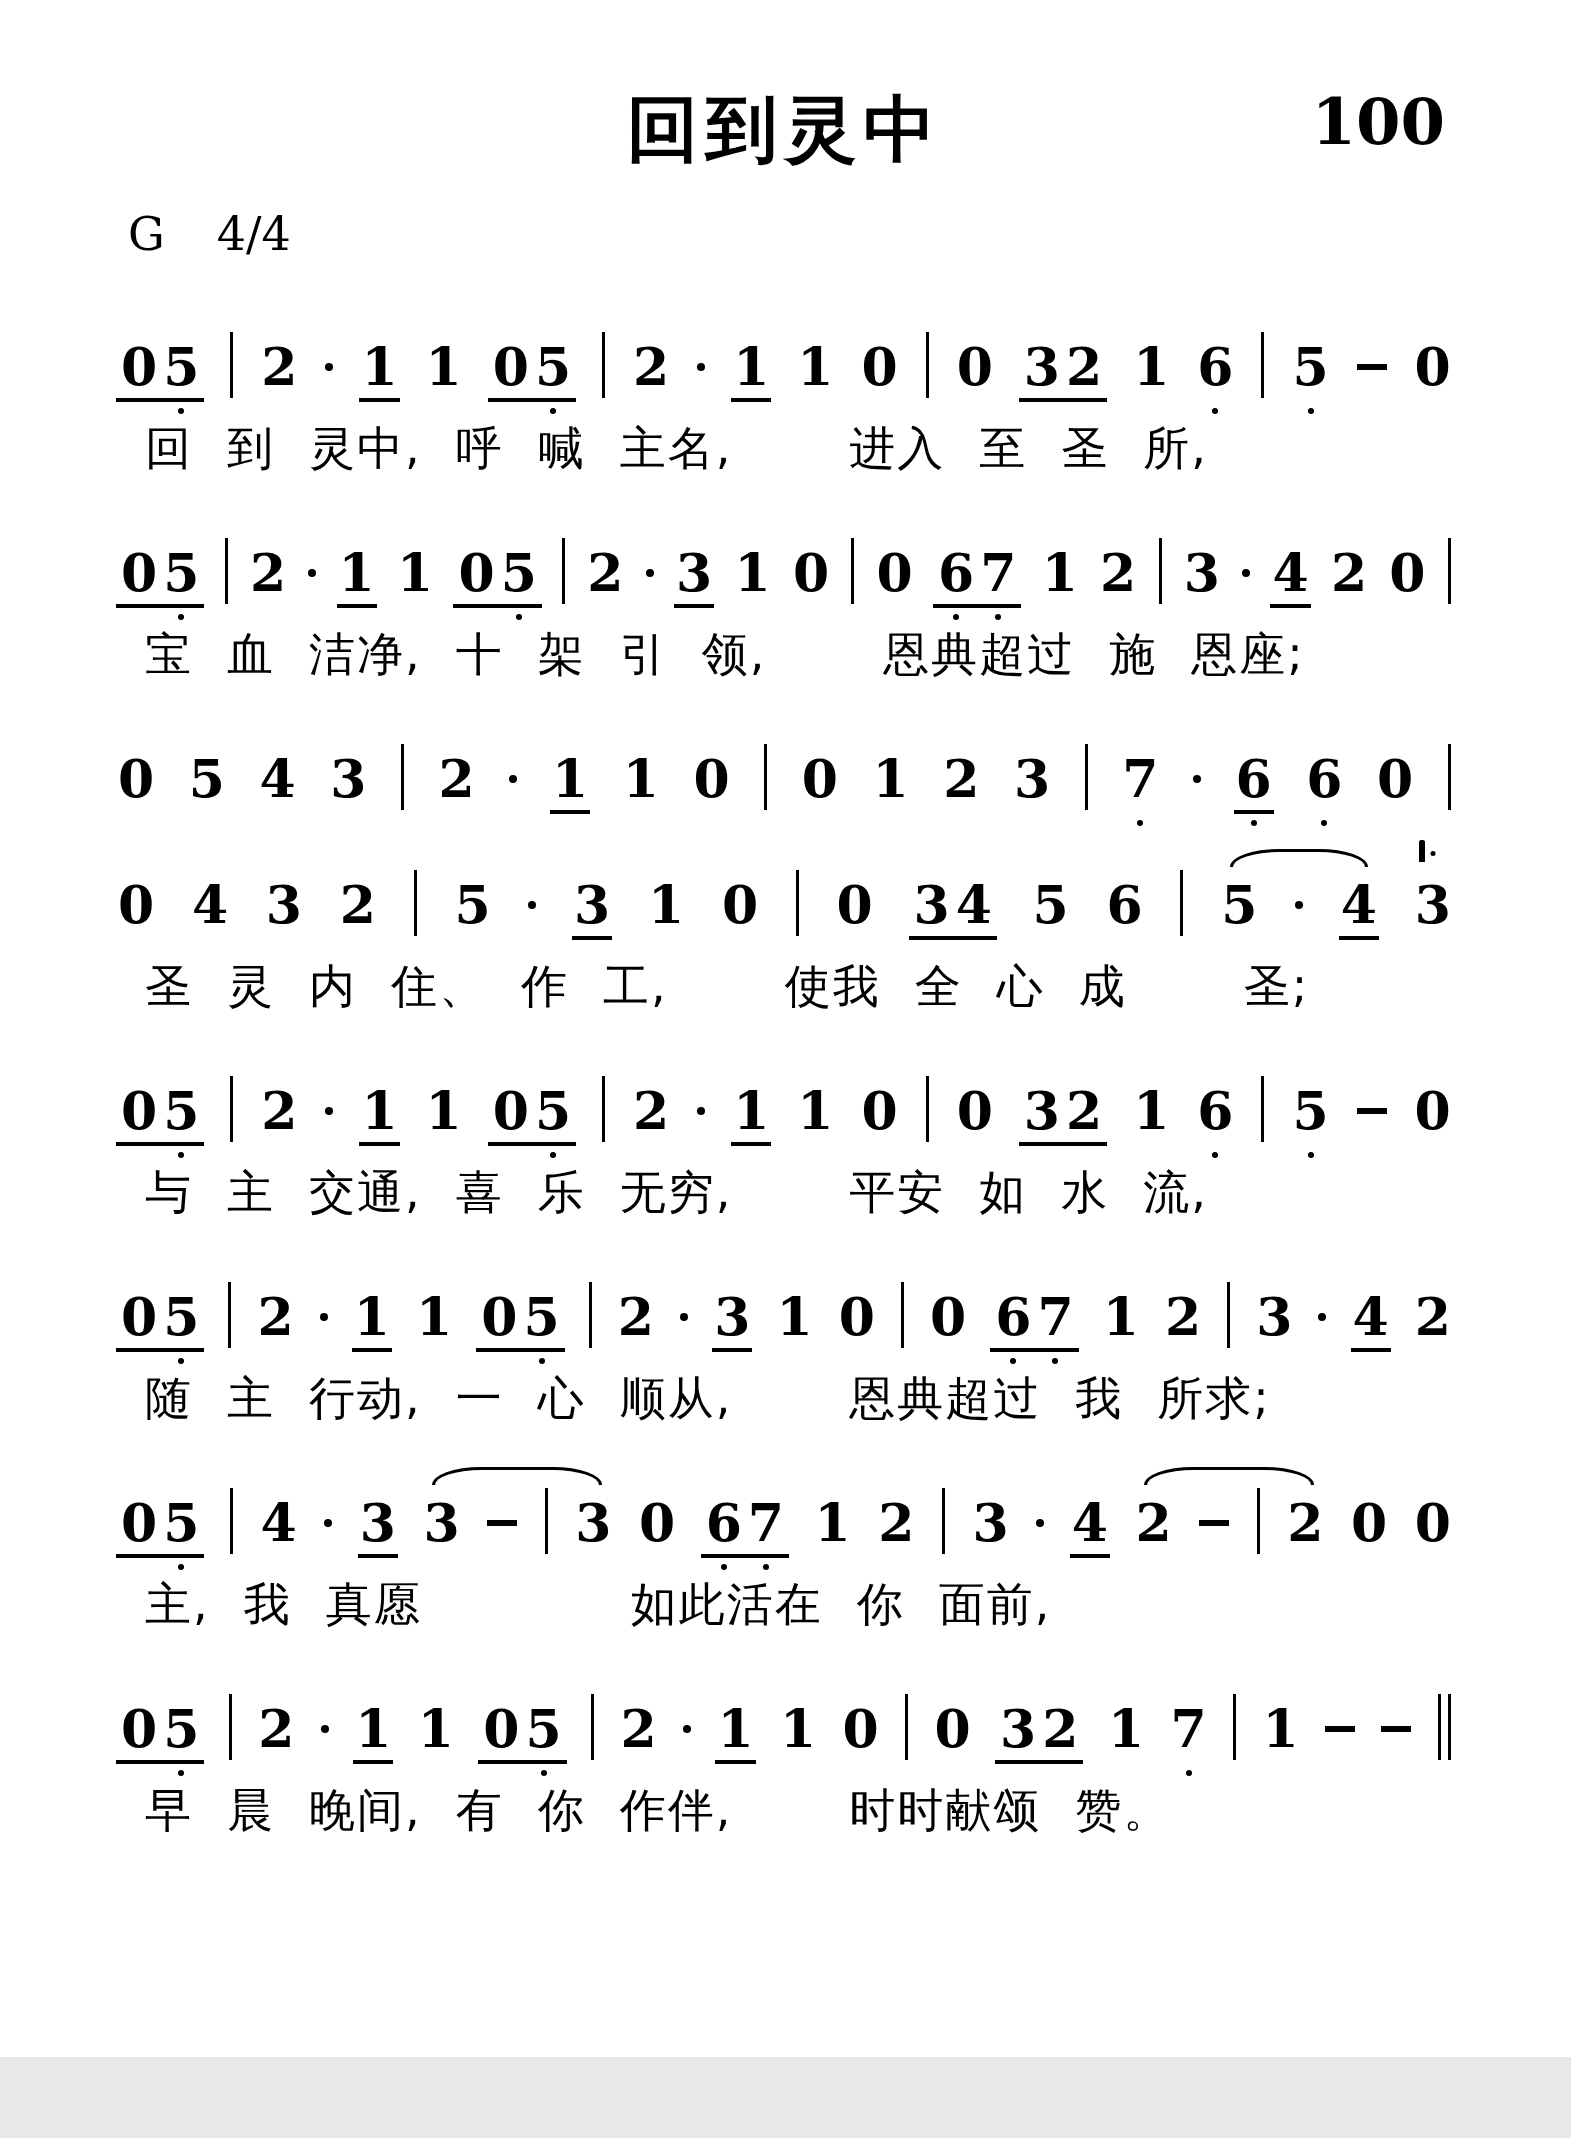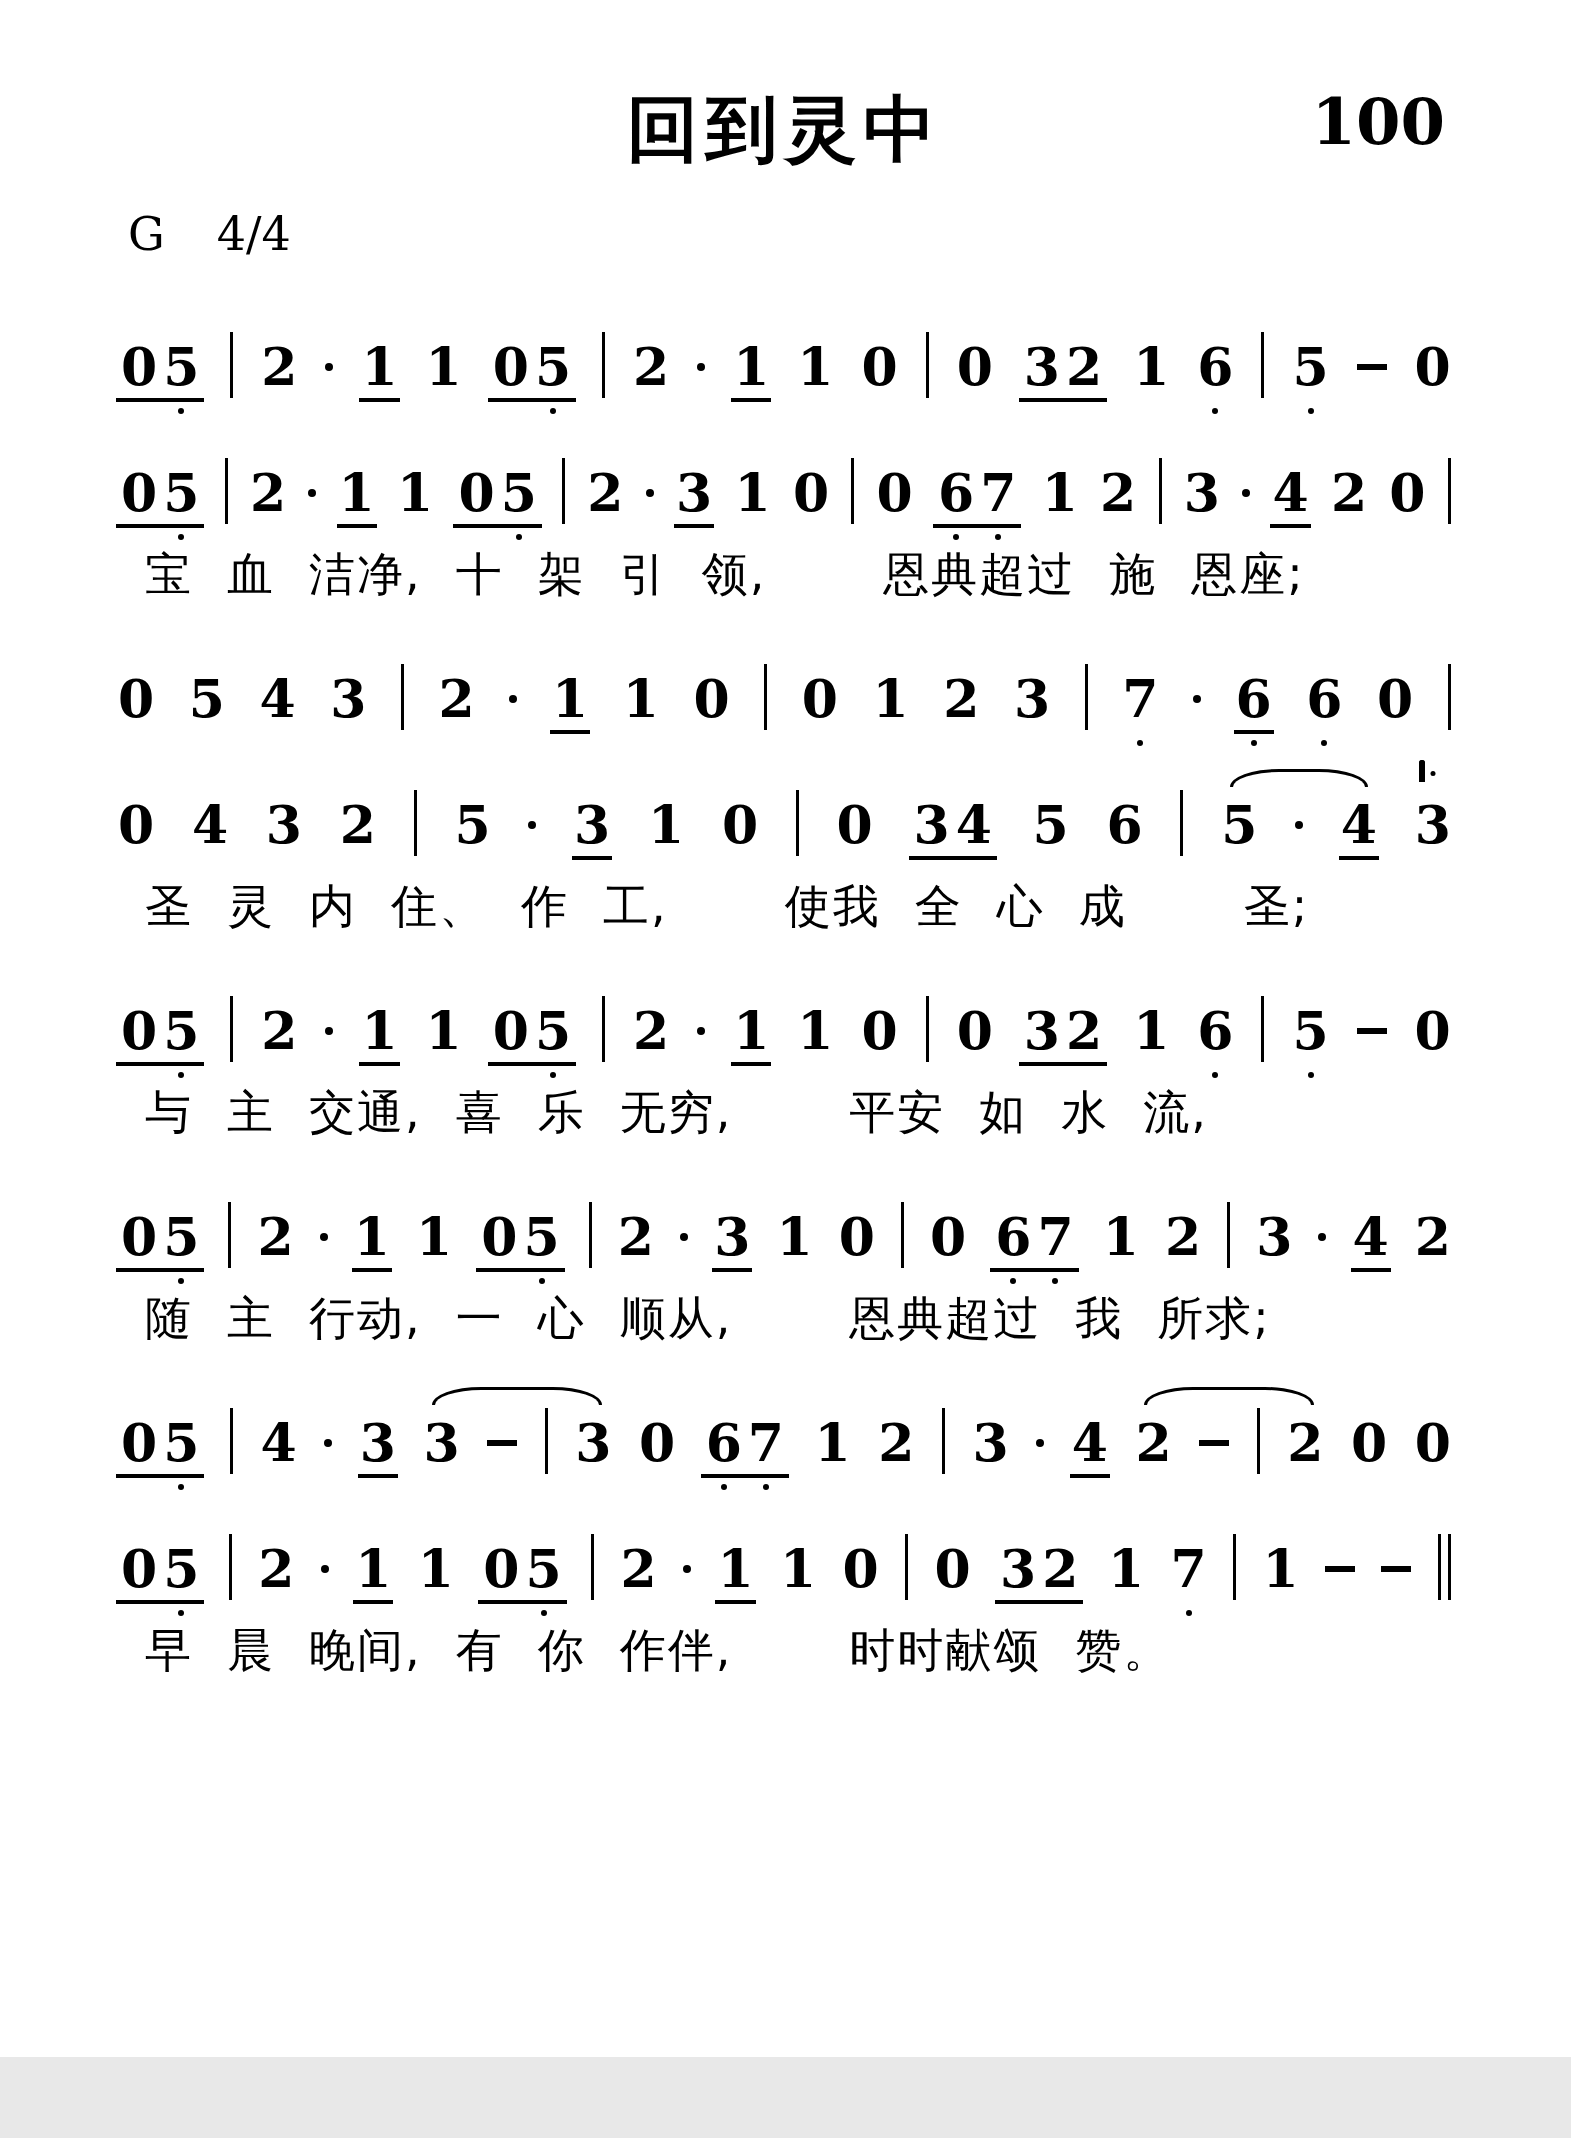--- a/index.html
+++ b/index.html
@@ -145,20 +145,21 @@
           <div class="cell barline"></div>
           <div class="note cell">
             <span class="num">5</span>
             <span class="low-dot"></span>
           </div>
           <div class="cell dashx"></div>
           <div class="note cell">
             <span class="num">0</span>
           </div>
         </div>
+        <div class="lyrics-line"><span class="lyric">回</span><span class="lyric">到</span><span class="lyric">灵中,</span><span class="lyric">呼</span><span class="lyric">喊</span><span class="lyric">主名,</span><span class="lyric gap">进入</span><span class="lyric">至</span><span class="lyric">圣</span><span class="lyric">所,</span></div>
       </div>
       <div class="system">
         <div class="notation-line">
           <div class="cell group ul">
             <div class="note">
               <span class="num">0</span>
             </div>
             <div class="note">
               <span class="num">5</span>
               <span class="low-dot"></span>
@@ -578,20 +579,21 @@
           </div>
           <div class="note cell">
             <span class="num">0</span>
           </div>
           <div class="note cell">
             <span class="num">0</span>
           </div>
           <div class="tie" style="left: 314px; width: 170px;"></div>
           <div class="tie" style="left: 1026px; width: 170px;"></div>
         </div>
+        <div class="lyrics-line"><span class="lyric">主,</span><span class="lyric">我</span><span class="lyric">真愿</span><span class="lyric gap big">如此活在</span><span class="lyric">你</span><span class="lyric">面前,</span></div>
       </div>
       <div class="system">
         <div class="notation-line">
           <div class="cell group ul">
             <div class="note">
               <span class="num">0</span>
             </div>
             <div class="note">
               <span class="num">5</span>
               <span class="low-dot"></span>

